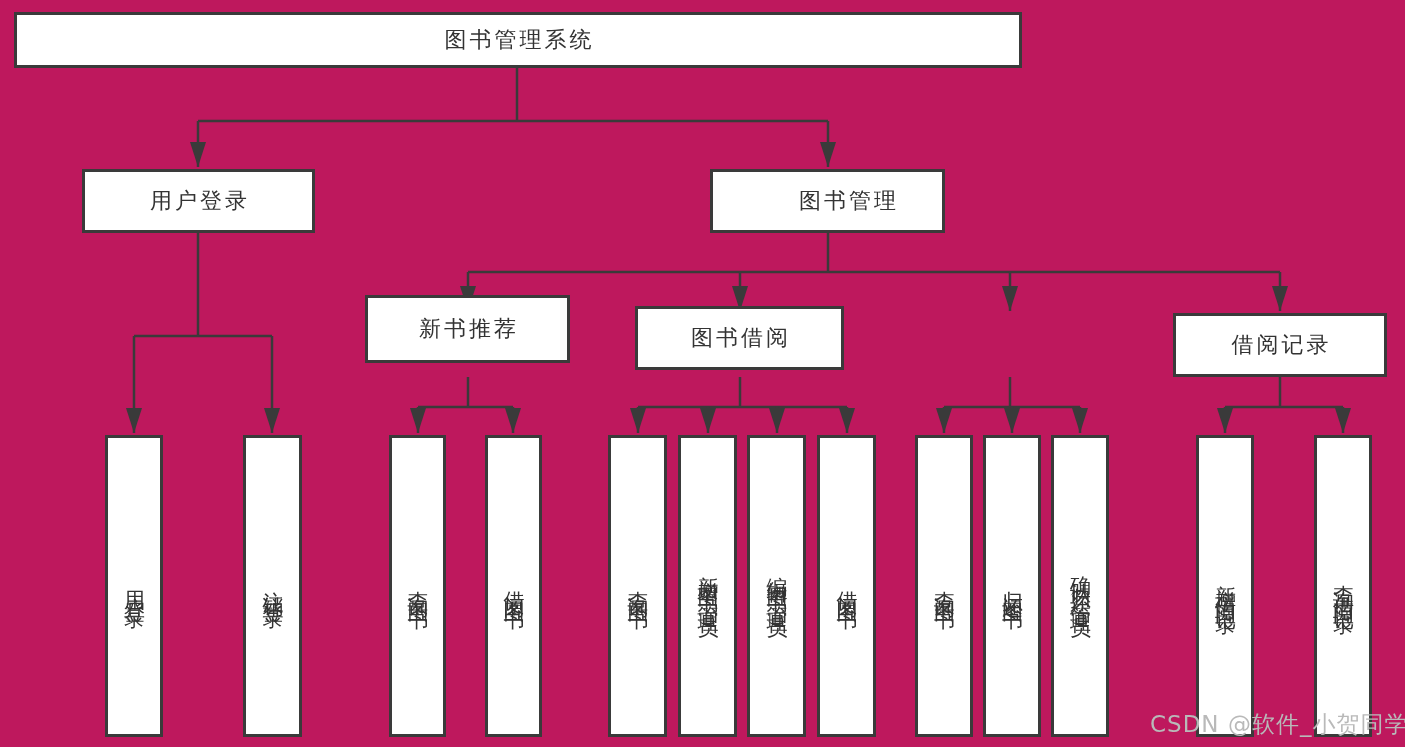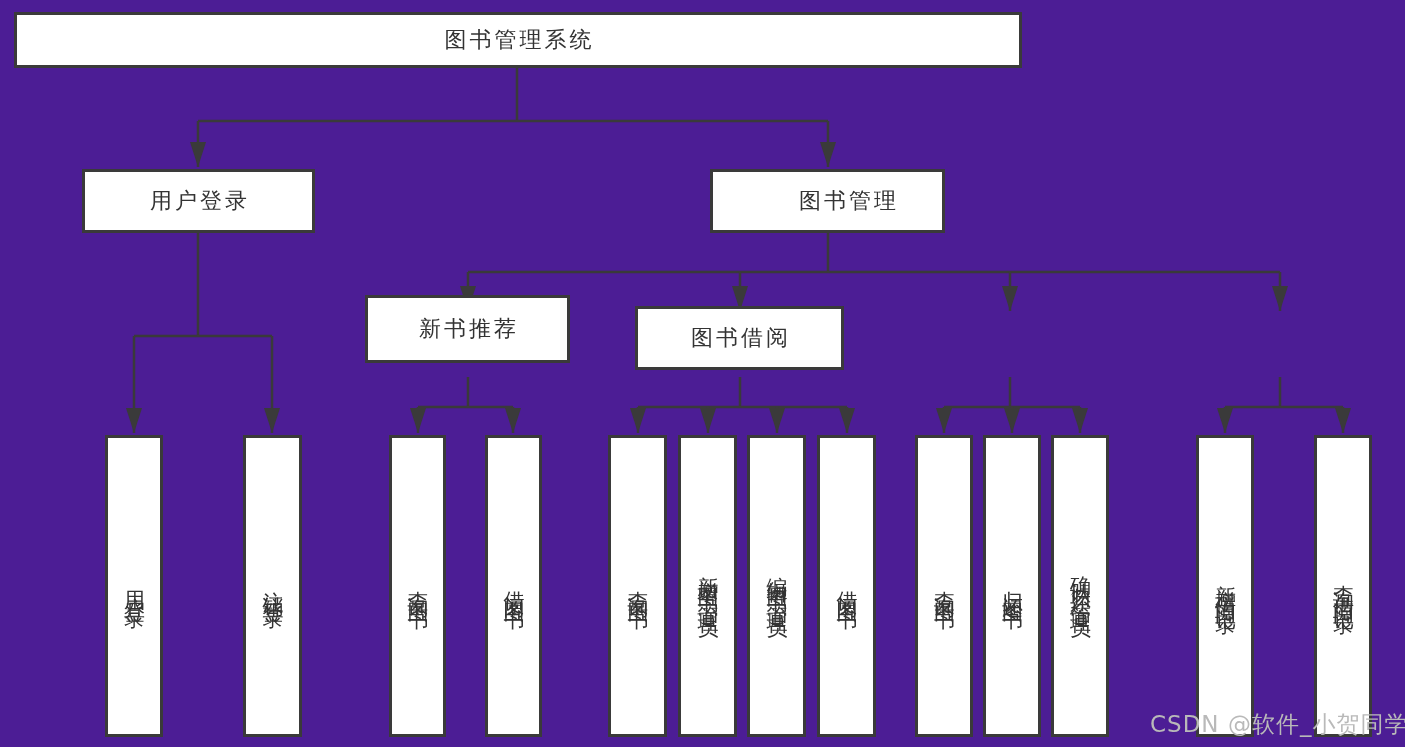--- a/index.html
+++ b/index.html
@@ -1,20 +1,20 @@
 <!DOCTYPE html>
 <html><head>
 <meta charset="utf-8">
 <style>
   html, body { margin: 0; padding: 0; background: #ffffff; }
   .canvas {
     position: relative;
     width: 1405px;
     height: 747px;
-    background: #4c1d95;
+    background: #be185d;
     font-family: "DejaVu Sans", "Liberation Sans", sans-serif;
     overflow: hidden;
   }
   svg.connectors {
     position: absolute;
     left: 0; top: 0;
     width: 1405px; height: 747px;
   }
   .node {
     position: absolute;
@@ -120,20 +120,23 @@
   <div class="node h-node" style="left:710px; top:169px; width:235px; height:64px;padding-left:40px;">
     <span>图书管理</span>
   </div>
 
   <div class="node h-node" style="left:365px; top:295px; width:205px; height:68px;">
     <span>新书推荐</span>
   </div>
   <div class="node h-node" style="left:635px; top:306px; width:209px; height:64px;">
     <span>图书借阅</span>
   </div>
+  <div class="node h-node" style="left:1173px; top:313px; width:214px; height:64px;">
+    <span>借阅记录</span>
+  </div>
 
   <div class="node leaf" style="left:105px; width:58px;">
     <span class="vtext">用户登录</span>
   </div>
   <div class="node leaf" style="left:243px; width:59px;">
     <span class="vtext">注销登录</span>
   </div>
 
   <div class="node leaf" style="left:389px; width:57px;">
     <span class="vtext">查询图书</span>

